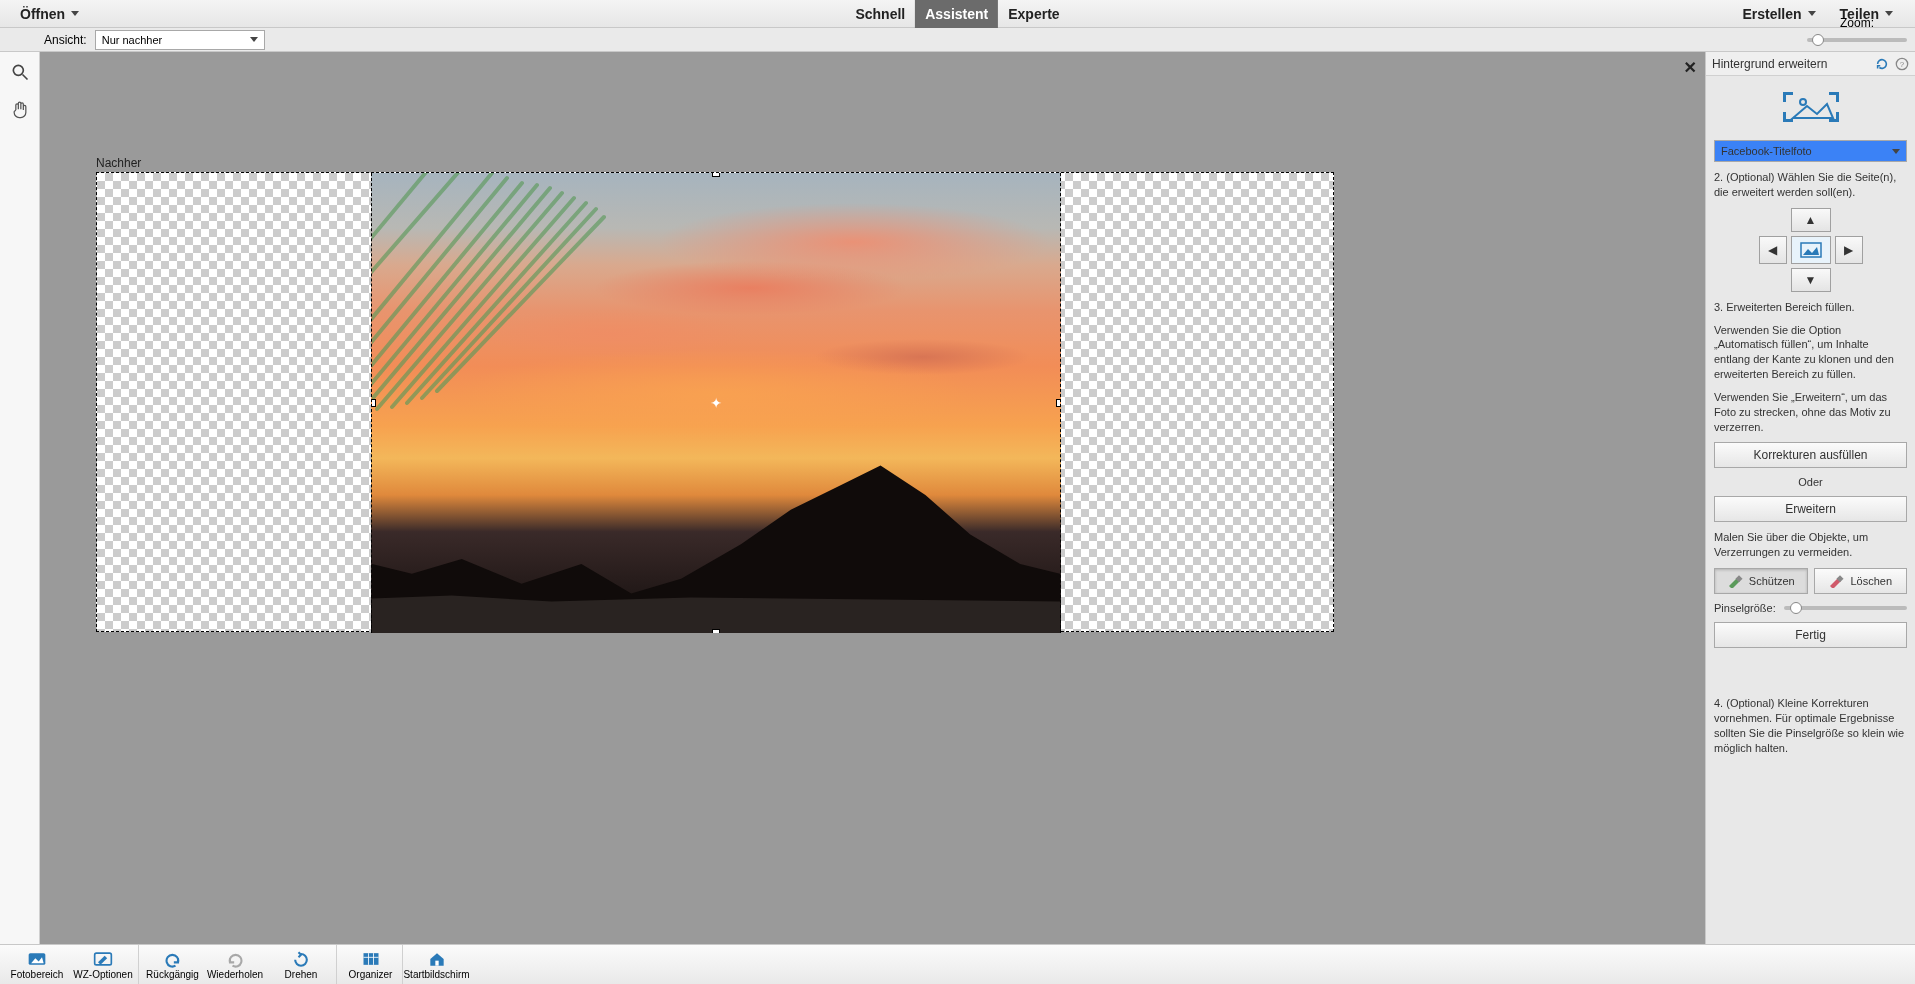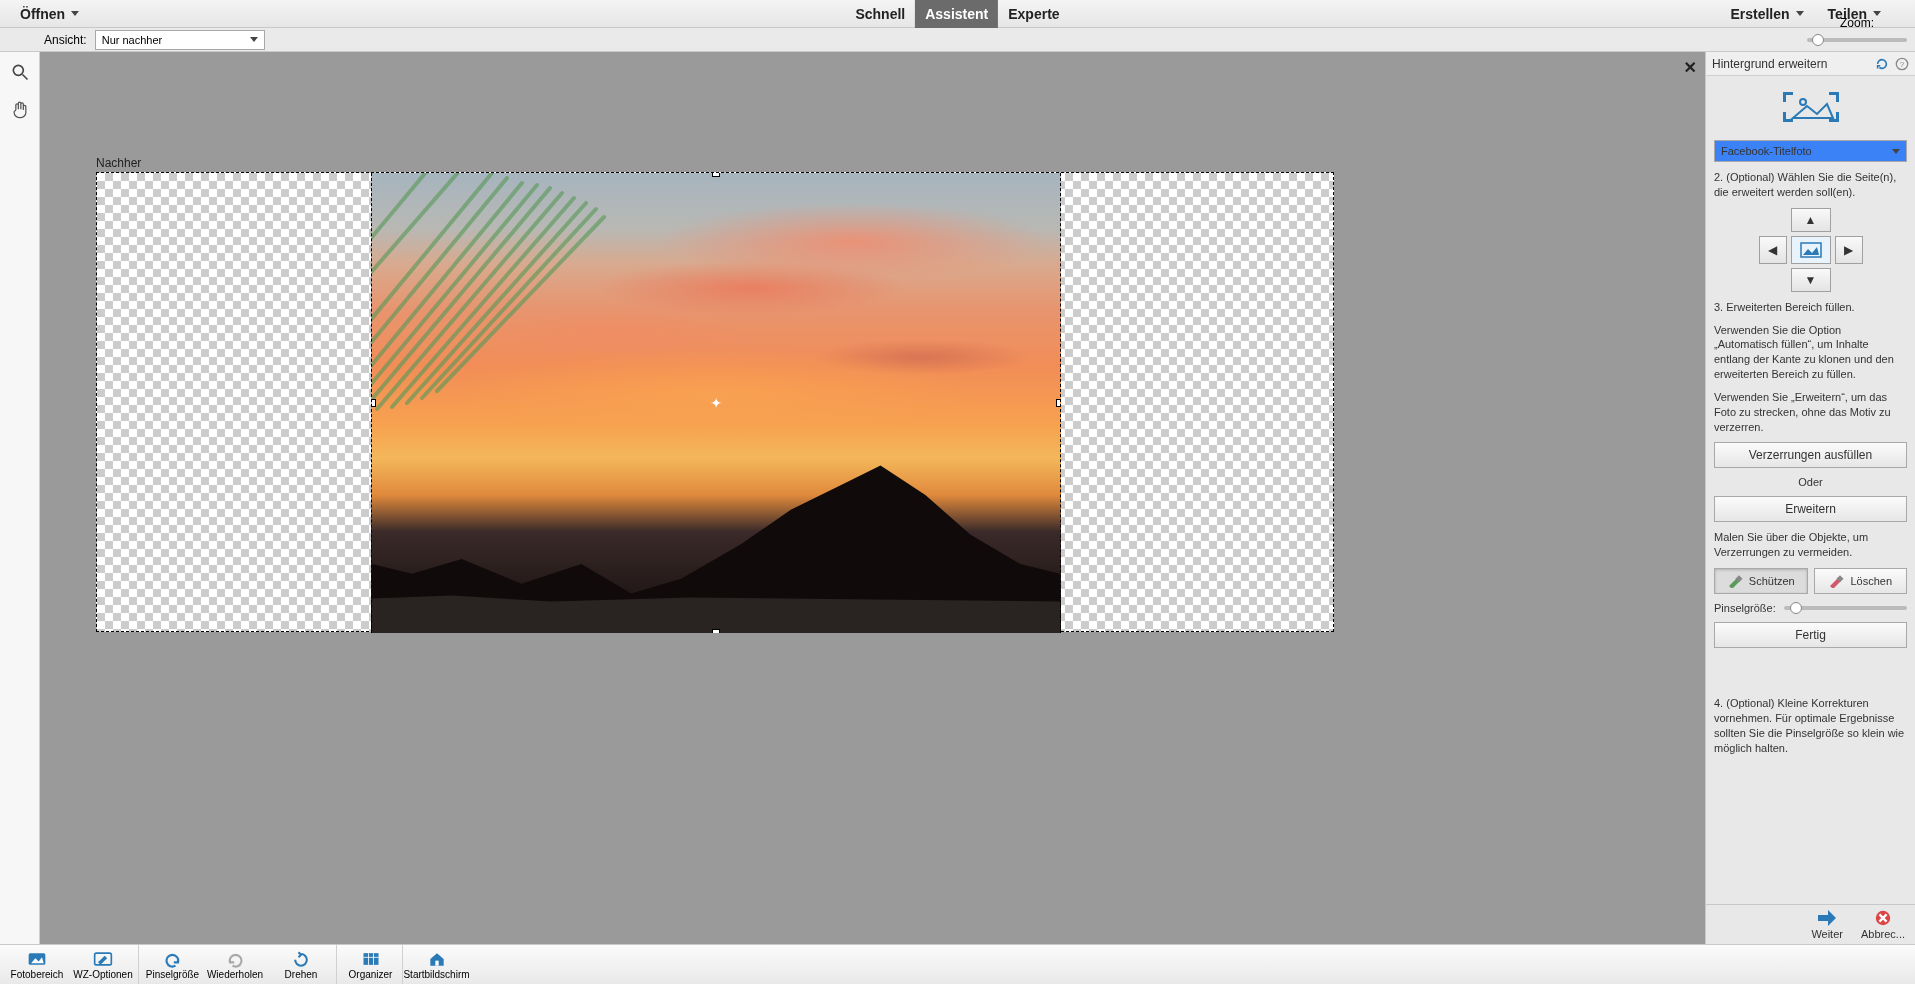--- a/index.html
+++ b/index.html
@@ -10,21 +10,21 @@
   height: 28px;
   background: linear-gradient(#f4f4f4, #e6e6e6);
   border-bottom: 1px solid #c8c8c8;
   display: flex;
   align-items: stretch;
   font-size: 14px;
   gap: 27px;
 }
 .topbar .left, .topbar .right { display: flex; align-items: center; }
 .topbar .left { padding-left: 10px; gap: 4px; }
-.topbar .right { margin-left: auto; padding-right: 24px; gap: 4px; }
+.topbar .right { margin-left: auto; padding-right: 12px; gap: 4px; }
 .topbar .center { position: absolute; left: 50%; transform: translateX(-50%); display: flex; height: 28px; }
 .topbar-btn {
   display: flex; align-items: center; gap: 6px;
   padding: 0 10px; height: 100%;
   font-weight: bold; color: #222; cursor: pointer;
 }
 .topbar-btn.active { background: #6b6b6b; color: #fff; }
 .caret-down { width: 0; height: 0; border-left: 4px solid transparent; border-right: 4px solid transparent; border-top: 5px solid #444; display: inline-block; }
 
 
@@ -319,21 +319,21 @@
         <span></span>
         <div class="arrow-btn">▼</div>
         <span></span>
       </div>
 
       <div class="instr" style="font-weight:normal">3. Erweiterten Bereich füllen.</div>
       <div class="instr">Verwenden Sie die Option „Automatisch füllen“, um Inhalte entlang der Kante zu klonen und den erweiterten Bereich zu füllen.</div>
       <div class="instr">Verwenden Sie „Erweitern“, um das Foto zu strecken, ohne das Motiv zu verzerren.</div>
 
       <div class="panel-btn">
-          <span>Verzerrungen ausfüllen</span>
+          <span>Korrekturen ausfüllen</span>
         </div>
       <div class="oder">Oder</div>
       <div class="panel-btn">
           <span>Erweitern</span>
         </div>
 
       <div class="instr">Malen Sie über die Objekte, um Verzerrungen zu vermeiden.</div>
 
       <div class="twin-btns">
         <div class="panel-btn active">
@@ -359,36 +359,20 @@
         </div>
       </div>
 
       <div class="panel-btn">
           <span>Fertig</span>
         </div>
 
       <div class="instr" style="margin-top:40px">4. (Optional) Kleine Korrekturen vornehmen. Für optimale Ergebnisse sollten Sie die Pinselgröße so klein wie möglich halten.</div>
     </div>
 
-    <div class="panel-footer">
-      <div class="fbtn">
-        <svg width="22" height="18" viewBox="0 0 22 18">
-            <path d="M2 6 h10 v-5 l8 8 -8 8 v-5 h-10 Z" fill="#2a7ab8"></path>
-          </svg>
-        <span>Weiter</span>
-      </div>
-      <div class="fbtn">
-        <svg width="20" height="18" viewBox="0 0 20 20">
-            <circle cx="10" cy="10" r="8" fill="#d44"></circle>
-            <line x1="6" y1="6" x2="14" y2="14" stroke="#fff" stroke-width="2.5"></line>
-            <line x1="14" y1="6" x2="6" y2="14" stroke="#fff" stroke-width="2.5"></line>
-          </svg>
-        <span>Abbrec...</span>
-      </div>
-    </div>
   </div>
 </div>
 
 <div class="bottombar">
   <div class="bbtn">
     <svg viewBox="0 0 24 20">
         <rect x="2" y="3" width="20" height="14" rx="2" fill="#2a7ab8"></rect>
         <path d="M5 15 L10 9 L14 13 L18 8 L20 15 Z" fill="#fff"></path>
       </svg>
     <span>Fotobereich</span>
@@ -398,21 +382,21 @@
         <rect x="2" y="3" width="20" height="14" rx="2" fill="none" stroke="#2a7ab8" stroke-width="2"></rect>
         <path d="M6 14 L14 6 L17 9 L9 17" fill="#2a7ab8"></path>
       </svg>
     <span>WZ-Optionen</span>
   </div>
   <div class="bbtn sep">
     <svg viewBox="0 0 24 20">
         <path d="M18 14 a7 7 0 1 0 -3 4" fill="none" stroke="#2a7ab8" stroke-width="2.5"></path>
         <path d="M18 9 v5 h-5" fill="none" stroke="#2a7ab8" stroke-width="2.5"></path>
       </svg>
-    <span>Pinselgröße</span>
+    <span>Rückgängig</span>
   </div>
   <div class="bbtn">
     <svg viewBox="0 0 24 20">
         <path d="M6 14 a7 7 0 1 1 3 4" fill="none" stroke="#a8a8a8" stroke-width="2.5"></path>
         <path d="M6 9 v5 h5" fill="none" stroke="#a8a8a8" stroke-width="2.5"></path>
       </svg>
     <span>Wiederholen</span>
   </div>
   <div class="bbtn">
     <svg viewBox="0 0 24 20">

